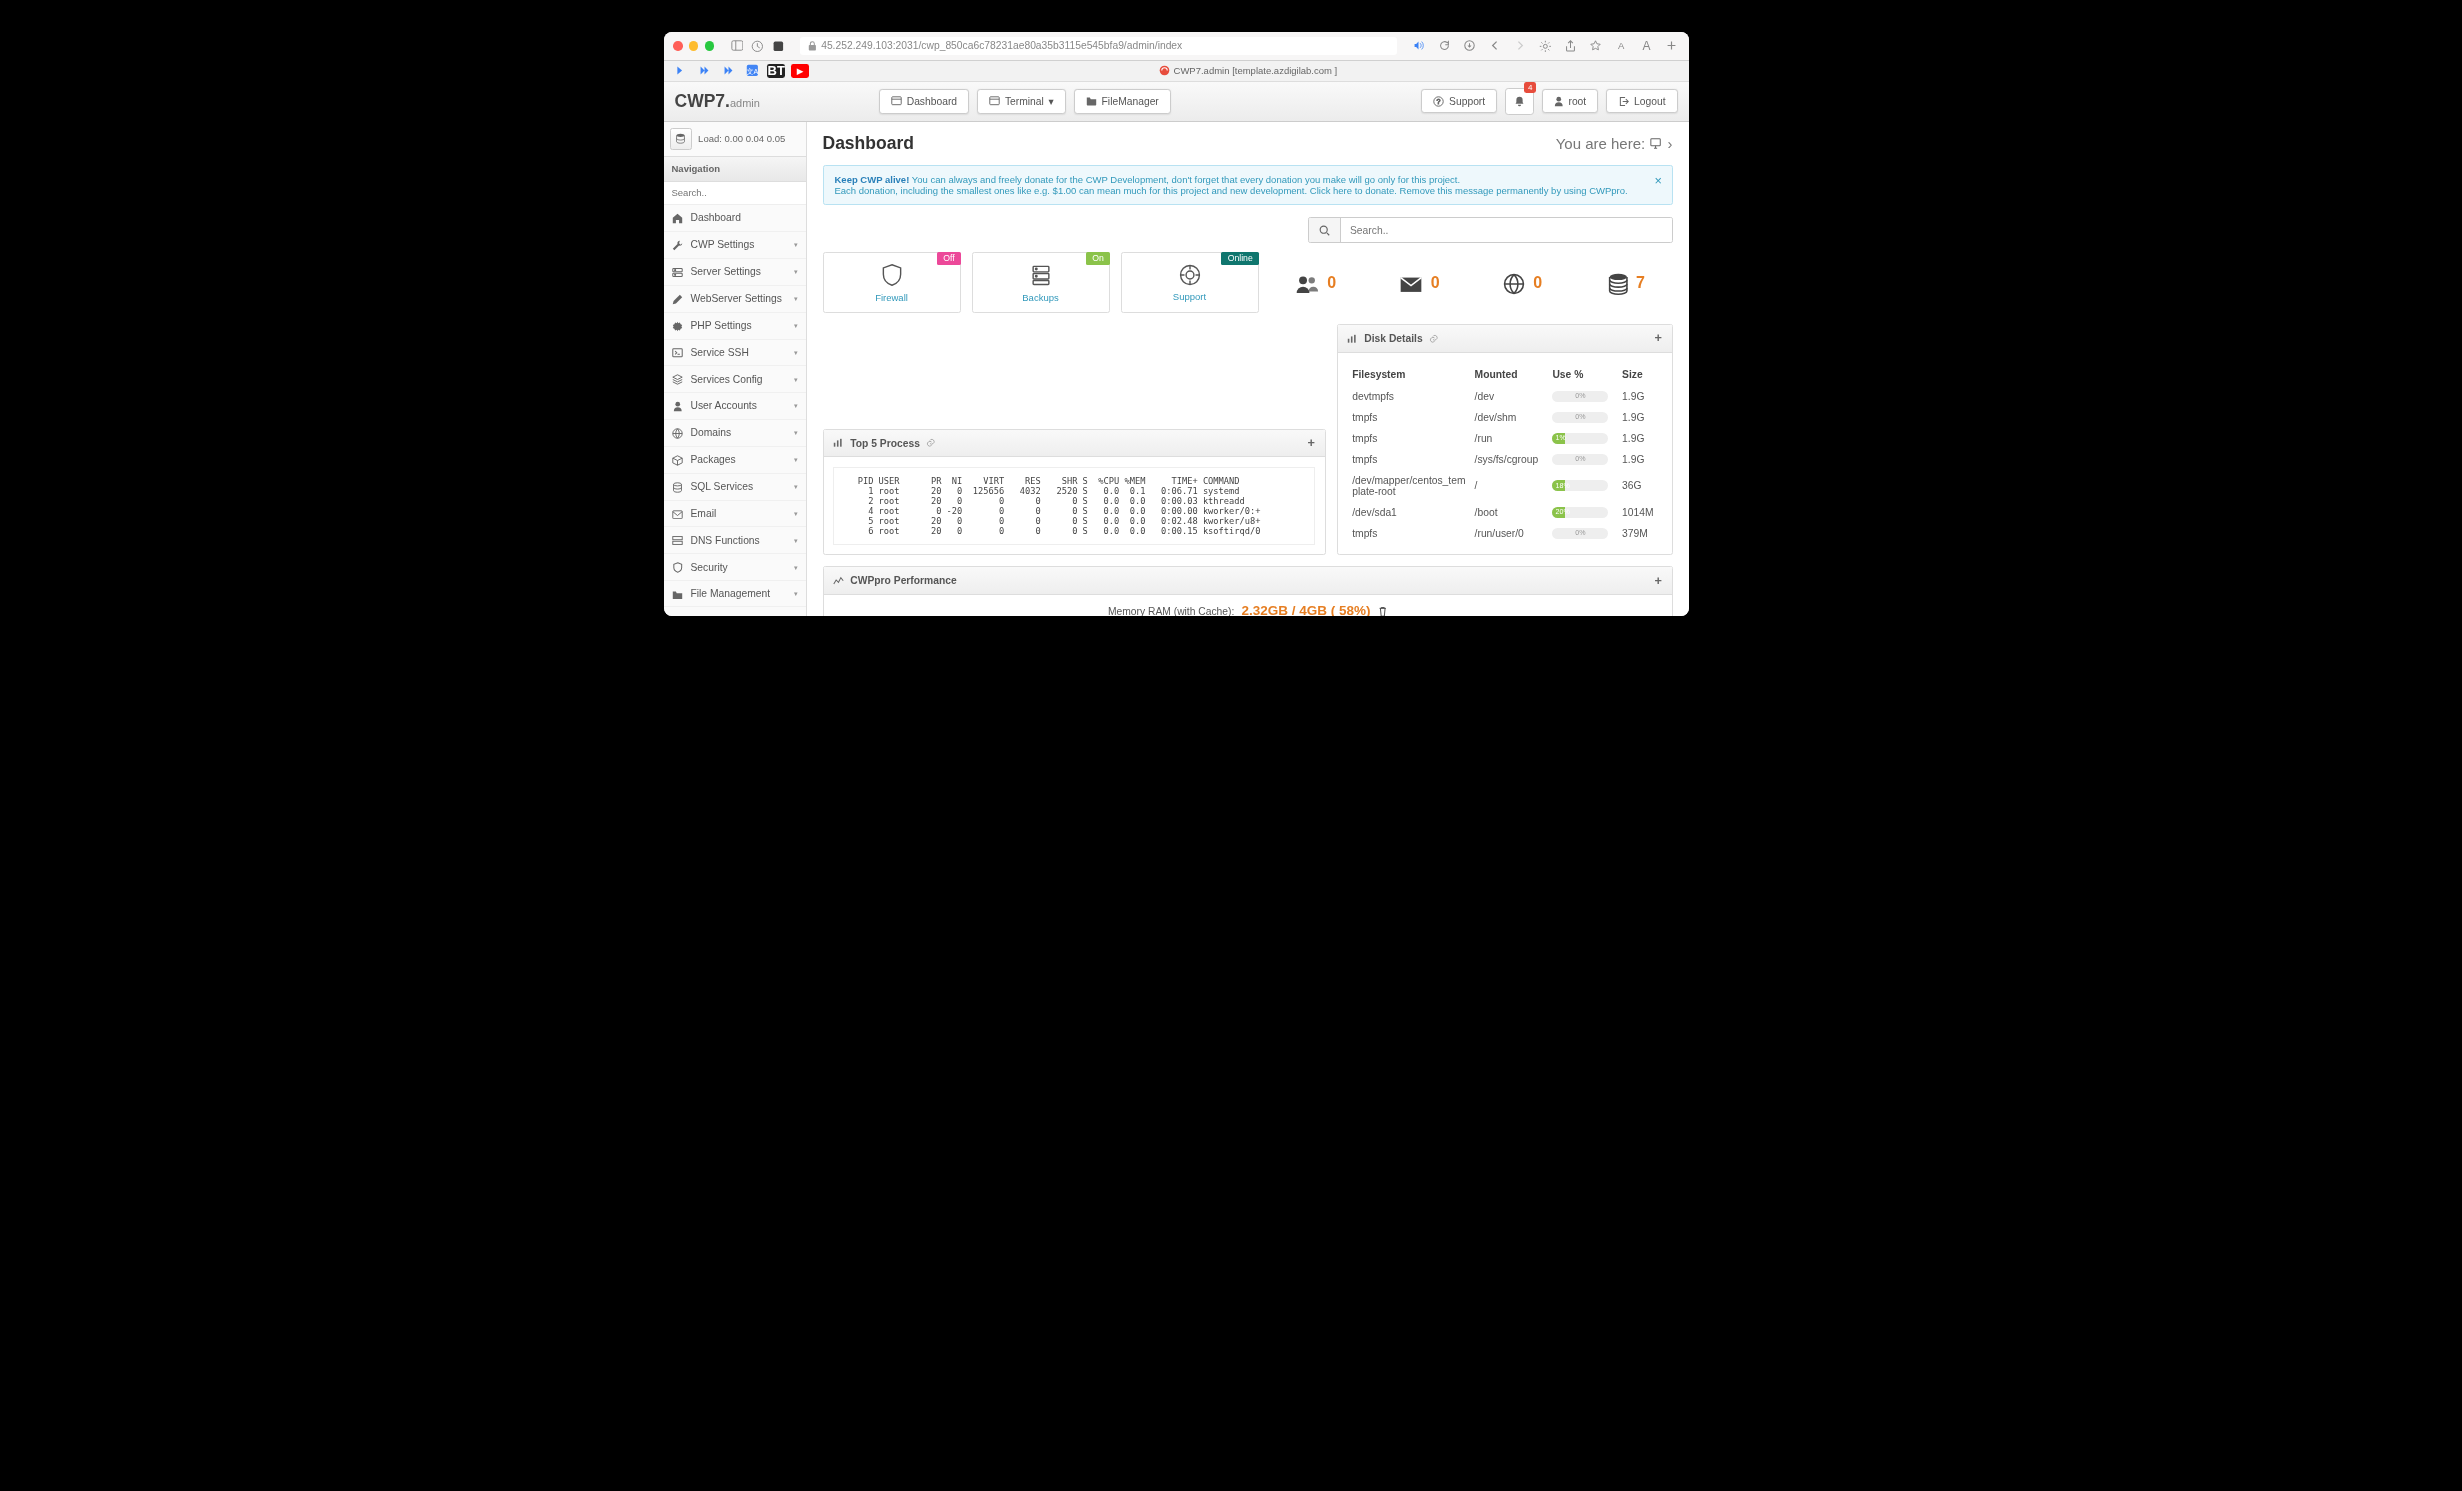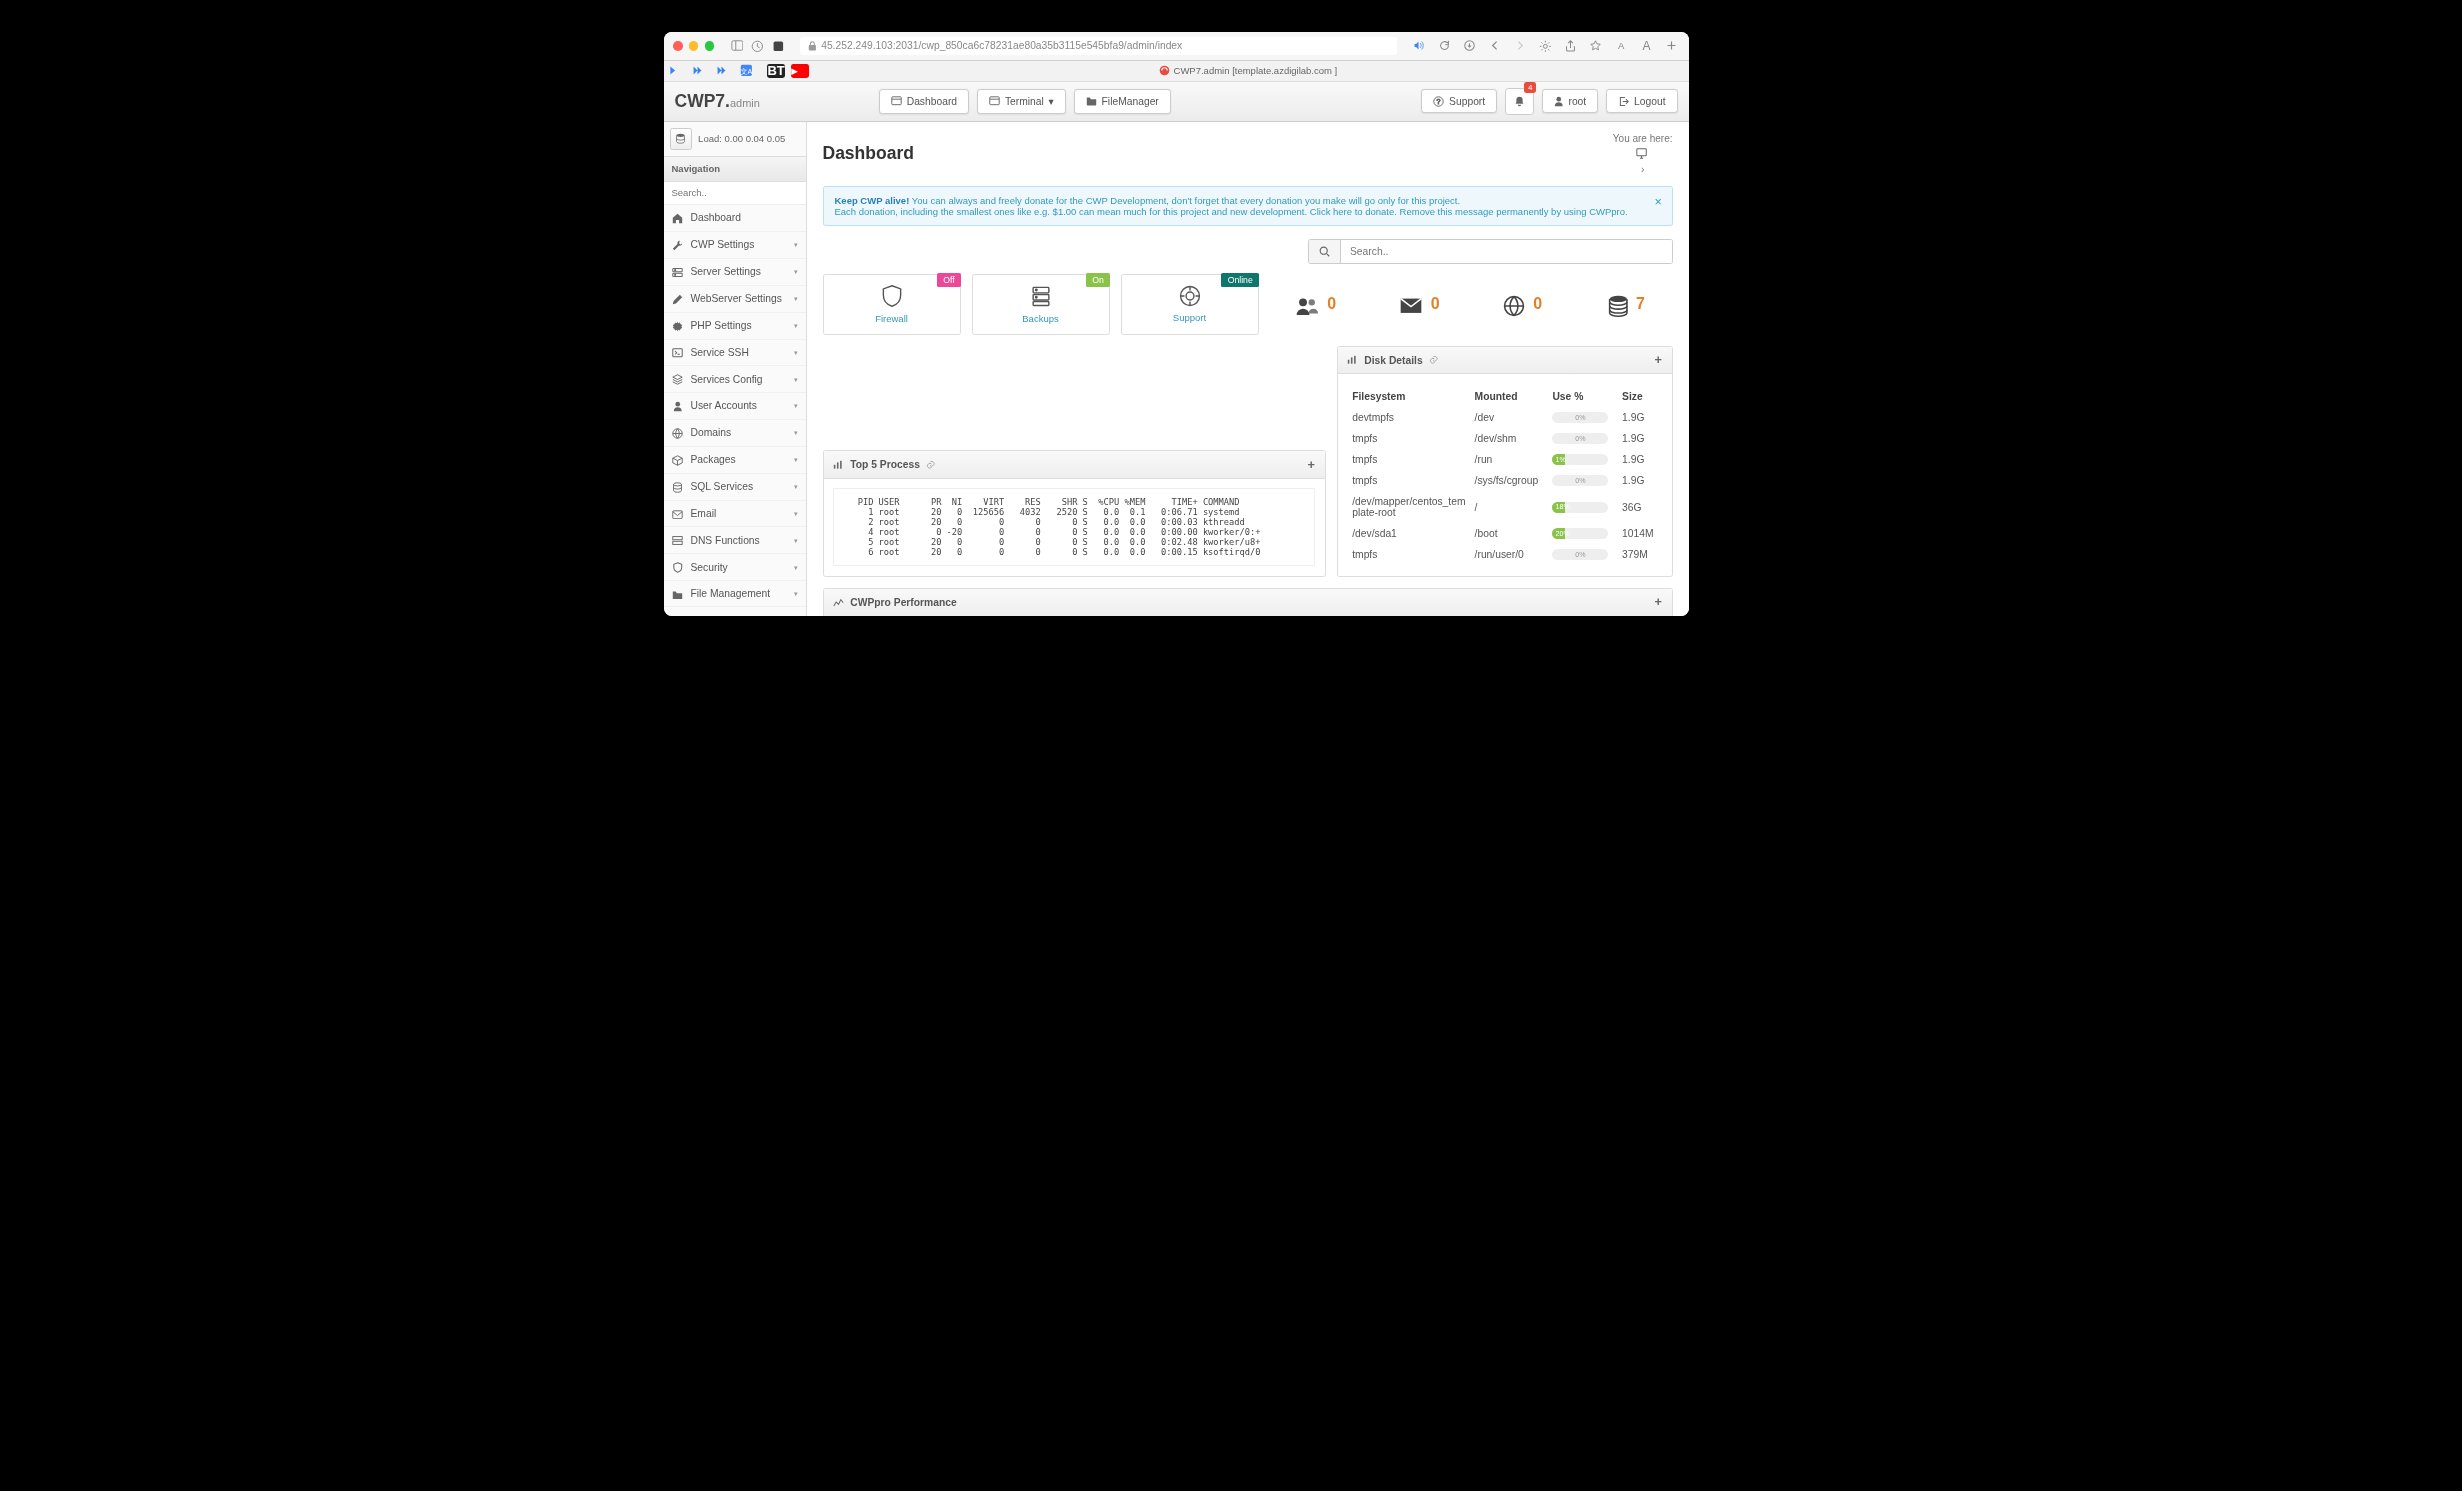--- a/index.html
+++ b/index.html
@@ -12,21 +12,21 @@
 .dot { width:9.5px; height:9.5px; border-radius:50%; }
 .dot.r { background:#ff5f57; }
 .dot.y { background:#febc2e; }
 .dot.g { background:#28c840; }
 .tb-icon { width:14.3px; height:14.3px; display:flex; align-items:center; justify-content:center; color:#666; }
 .urlbar { flex:1; margin:0 8px; background:#fff; border-radius:3.2px; padding:3.2px 8px; font-size:10.3px; color:#888; display:flex; align-items:center; gap:4.8px; }
 .urlbar .lock { color:#888; }
 .tb-right { display:flex; gap:11px; align-items:center; }
 
 .bookmarkbar { height:20.6px; background:#f2f2f2; border-bottom:0.8px solid #ddd; display:flex; align-items:center; padding:0 4.8px; gap:0; }
-.bmk { width:24px; height:17.5px; display:flex; align-items:center; justify-content:flex-start; font-size:8.7px; color:#3b82f6; }
+.bmk { width:24px; height:17.5px; display:flex; align-items:center; justify-content:center; font-size:8.7px; color:#3b82f6; }
 .bmk.bt { background:#222; color:#fff; border-radius:2.4px; width:17.5px; height:14.3px; font-size:13px; font-weight:bold; margin:0 3.2px; }
 .bmk.yt { background:#ff0000; color:#fff; border-radius:2.4px; width:17.5px; height:14.3px; font-size:8.7px; margin:0 3.2px; }
 .tabtitle { flex:1; text-align:right; font-size:9.5px; color:#666; display:flex; align-items:center; justify-content:center; gap:4px; }
 .tabtitle svg { width:11px; height:11px; }
 
 .header { height:40px; background:linear-gradient(to bottom,#f9f9f9,#ececec); border-bottom:0.8px solid #ccc; display:flex; align-items:center; padding:0 11px; }
 .logo { font-size:17.5px; font-weight:bold; color:#444; }
 .logo .adm { font-size:11px; color:#888; font-weight:normal; }
 .hbtns { display:flex; gap:8px; margin-left:119px; }
 .hbtn { background:#fff; border:0.8px solid #ccc; border-radius:3.2px; padding:5.6px 11px; font-size:10.3px; color:#555; display:flex; align-items:center; gap:4.8px; cursor:pointer; box-shadow:0 0.8px 1.6px rgba(0,0,0,0.08); }
@@ -42,21 +42,21 @@
 .loadtext { font-size:9.5px; color:#666; }
 .navhead { background:linear-gradient(to bottom,#f5f5f5,#e8e8e8); padding:6.3px 8px; font-size:9.5px; font-weight:bold; color:#666; border-bottom:0.8px solid #ddd; }
 .navsearch { width:100%; padding:5.6px 8px; border:none; border-bottom:0.8px solid #eee; font-size:9.5px; color:#999; outline:none; }
 .navitem { padding:7.1px 8px; font-size:10.3px; color:#555; display:flex; align-items:center; gap:6.3px; border-bottom:0.8px solid #f0f0f0; cursor:pointer; }
 .navitem .caret { margin-left:auto; font-size:7.1px; color:#999; }
 .nicon { width:12.7px; text-align:center; color:#666; }
 
 .main { flex:1; padding:11px 16px; background:#fff; overflow-y:auto; }
 .pagetitle { display:flex; align-items:center; margin-bottom:11px; }
 .pagetitle h1 { font-size:17.5px; color:#333; font-weight:bold; }
-.breadcrumb { margin-left:auto; font-size:10px; color:#777; display:flex; align-items:center; gap:4.8px;flex-direction:column; }
+.breadcrumb { margin-left:auto; font-size:15px; color:#777; display:flex; align-items:center; gap:4.8px; }
 
 .alert { background:#eef8fc; border:0.8px solid #b8e2f2; border-radius:2.4px; padding:8px 11px; font-size:9.5px; color:#3299bb; margin-bottom:12.7px; position:relative; }
 .alert b { color:#2980b9; }
 .alert a { color:#3299bb; text-decoration:none; }
 .alert .close { position:absolute; right:9.5px; top:8px; color:#3299bb; cursor:pointer; font-size:12.7px; }
 
 .searchrow { display:flex; justify-content:flex-end; margin-bottom:9.5px; }
 .searchgrp { display:flex; border:0.8px solid #ccc; border-radius:2.4px; overflow:hidden; width:365px; }
 .searchbtn { background:#f5f5f5; border-right:0.8px solid #ccc; width:32px; display:flex; align-items:center; justify-content:center; color:#666; cursor:pointer; }
 .searchinp { flex:1; border:none; padding:6.3px 9.5px; font-size:10.3px; outline:none; }

